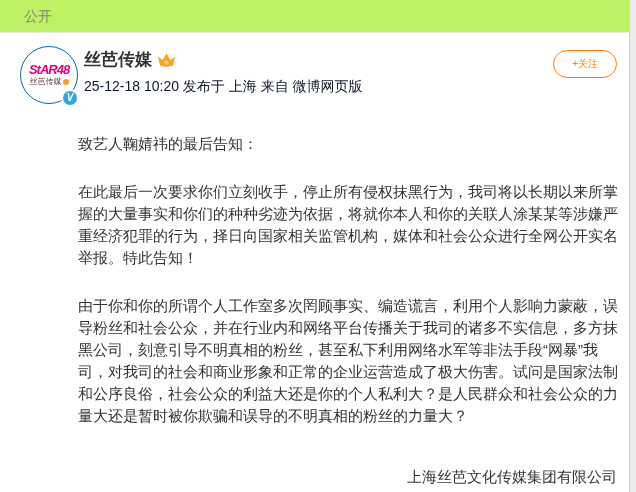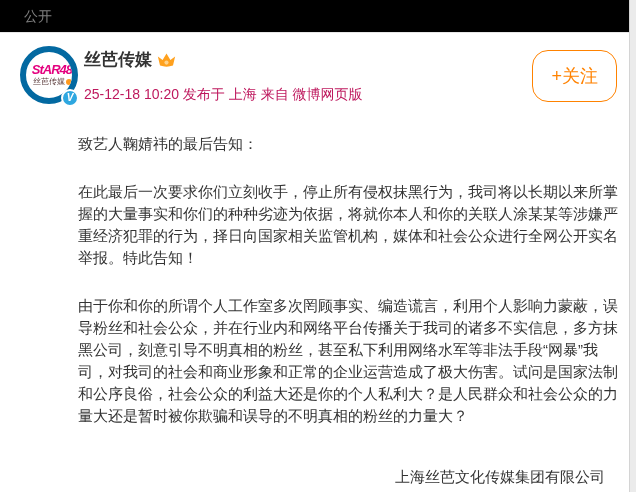--- a/index.html
+++ b/index.html
@@ -17,21 +17,21 @@
   }
   .content-col {
     width: 630px;
     height: 492px;
     background: #ffffff;
     border-right: 1px solid #d4d4d4;
   }
   
   .topbar {
     height: 33px;
-    background: #000000;
+    background: #bef264;
     border-bottom: 1px solid #e7e7e7;
     padding: 8px 0 0 24px;
     font-size: 14px;
     color: #808080;
   }
   
   .post-header {
     display: flex;
     align-items: flex-start;
     padding: 13px 12px 0 20px;
@@ -40,24 +40,24 @@
     position: relative;
     width: 58px;
     height: 58px;
     flex: none;
   }
   .avatar {
     width: 58px;
     height: 58px;
     border-radius: 50%;
     background: #fff;
-    border: 6px solid #0369a1;
+    border: 1px solid #0369a1;
     display: flex;
     flex-direction: column;
-    align-items: flex-end;
+    align-items: center;
     justify-content: center;
     overflow: hidden;
   }
   .avatar-top {
     font-size: 13px;
     font-weight: bold;
     font-style: italic;
     color: #e4007f;
     letter-spacing: -1px;
     line-height: 14px;
@@ -98,53 +98,53 @@
   .name-row { display: flex; align-items: center; gap: 5px; margin-top: 2px; }
   .username {
     font-size: 17px;
     font-weight: bold;
     color: #333333;
     text-decoration: none;
     cursor: pointer;
   }
   .crown { display: inline-flex; align-items: center; }
   .meta {
-    margin-top: 15px;
+    margin-top: 7px;
     font-size: 14px;
-    color: #be185d;
+    color: #0f172a;
   }
   .follow-btn {
     flex: none;
     margin-top: 4px;
     background: #ffffff;
     border: 1px solid #ff8200;
     color: #ff8200;
     border-radius: 16px;
-    font-size: 18px;
+    font-size: 10px;
     line-height: 1;
-    padding: 16px 18px;
+    padding: 8px 18px;
     cursor: pointer;
     font-family: inherit;
   }
   
   .post-body {
     padding: 13px 0 0 78px;
     width: 618px;
     font-size: 15px;
     line-height: 22px;
     color: #333333;
   }
   .post-body p { margin: 16px 0 26px 0; width: 540px; }
   .sig-block {
     margin-top: 35px;
     width: 540px;
     text-align: right;
     line-height: 30px;
   }
-  .sig-block div { margin: 13px; }
+  .sig-block div { margin: 1px; }
 </style>
 </head>
 <body>
 
 <div class="page">
   <div class="content-col">
 
     <div class="topbar">
       <span>公开</span>
     </div>

